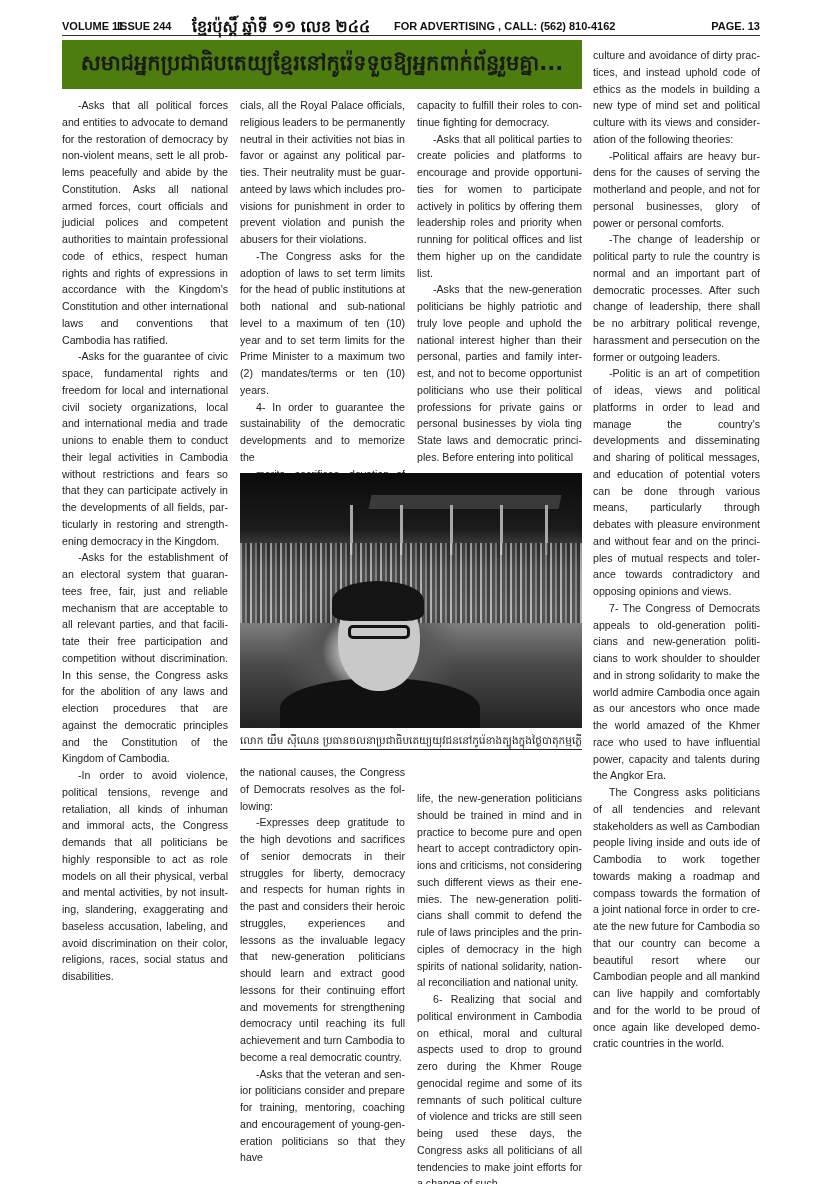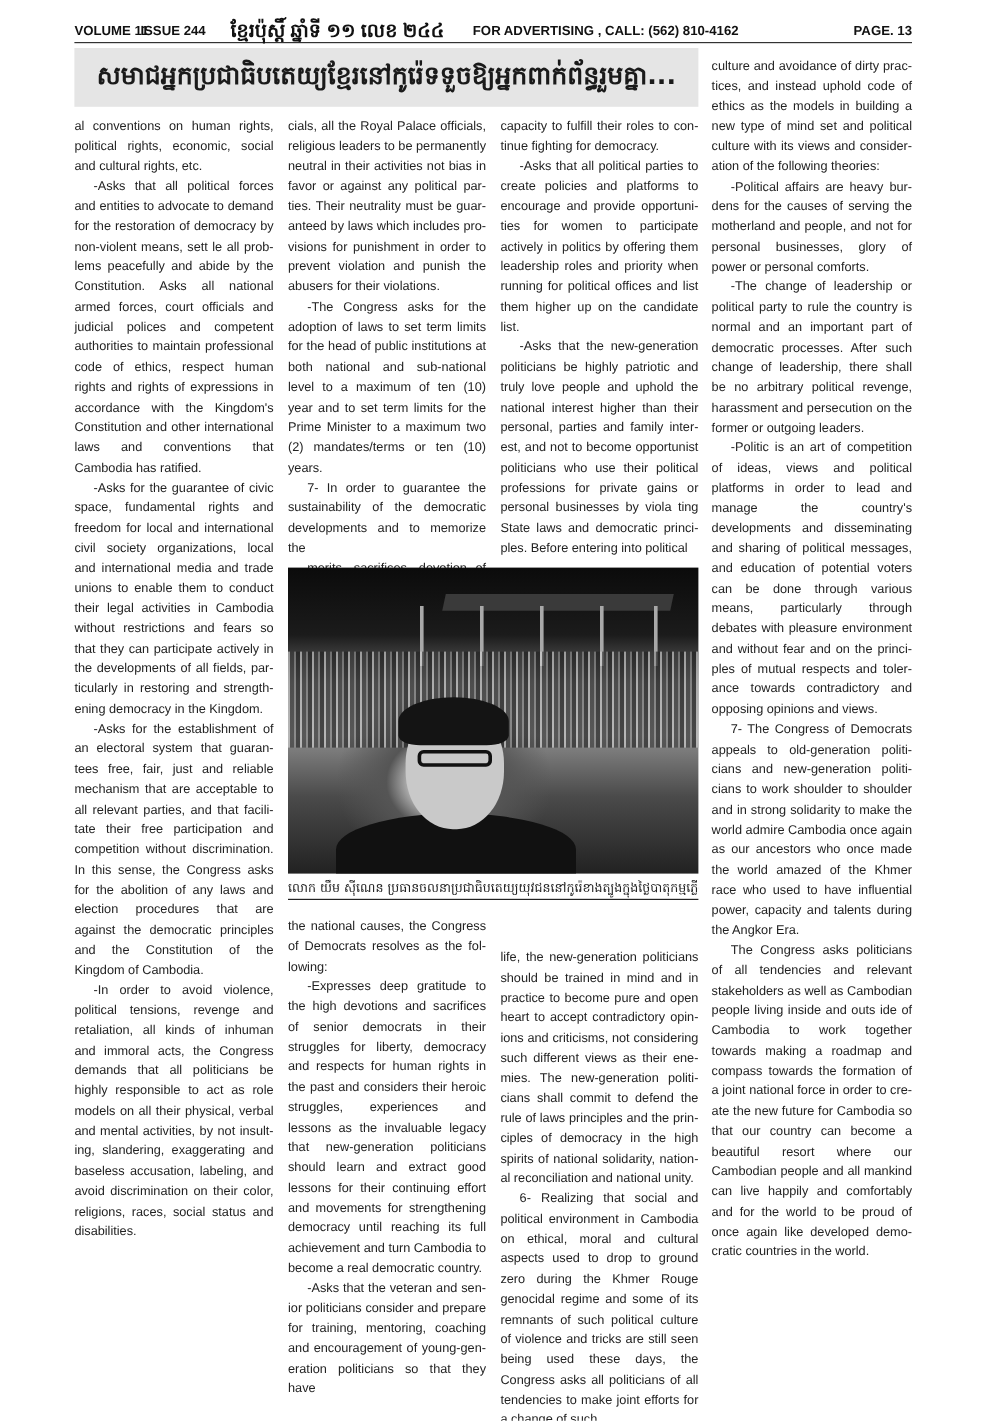--- a/index.html
+++ b/index.html
@@ -8,21 +8,21 @@
   .masthead { position: absolute; left: 62px; top: 19px; width: 698px; height: 16px;
               border-bottom: 1.2px solid #333; font-family: "Liberation Sans", sans-serif;
               font-weight: bold; font-size: 11px; line-height: 15px; color: #111; }
   .masthead span { position: absolute; top: 0; white-space: nowrap; }
   .mh-volume { left: 0; }
   .mh-issue { left: 55px; }
   .mh-khmer { left: 130px; font-size: 16px; }
   .mh-ad { left: 332px; }
   .mh-page { right: 0; }
   .title-bar { position: absolute; left: 62px; top: 40px; width: 520px; height: 49px;
-               background: #e5e5e5; display: flex; align-items: center; justify-content: center; }
+               background: #4d7c0f; display: flex; align-items: center; justify-content: center; }
   .title-bar .title { font-family: "DejaVu Sans", sans-serif; font-weight: bold; font-size: 21px;
                       color: #1a1a1a; white-space: nowrap; letter-spacing: 0; }
   .col { position: absolute; font-size: 10.6px; line-height: 16.75px; text-align: justify;
          color: #222; }
   .col p { margin: 0; text-indent: 16px; hyphens: manual; }
   .col p.noindent { text-indent: 0; }
   .c1 { left: 62px; top: 97px; width: 166px; }
   .c2a { left: 240px; top: 97px; width: 165px; }
   .c3a { left: 417px; top: 97px; width: 165px; }
   .c4 { left: 593px; top: 47px; width: 167px; }
@@ -60,31 +60,30 @@
   <span class="mh-khmer">ខ្មែរប៉ុស្ដិ៍ ឆ្នាំទី ១១   លេខ ២៤៤</span>
   <span class="mh-ad">FOR ADVERTISING ,  CALL: (562) 810-4162</span>
   <span class="mh-page">PAGE. 13</span>
 </div>
 
 <div class="title-bar">
   <span class="title">សមាជអ្នកប្រជាធិបតេយ្យខ្មែរនៅកូរ៉េទទួចឱ្យអ្នកពាក់ព័ន្ធរួមគ្នា...</span>
 </div>
 
 <div class="col c1">
-  <p class="noindent">al conventions on human rights, political rights, economic, social and cultural rights, etc.</p>
   <p>-Asks that all political forces and entities to advocate to demand for the restoration of democracy by non-violent means, sett le all prob­lems peacefully and abide by the Constitution. Asks all national armed forces, court officials and judicial polices and competent authorities to maintain professional code of ethics, respect human rights and rights of expressions in accordance with the Kingdom's Constitution and other international laws and conventions that Cambodia has ratified.</p>
   <p>-Asks for the guarantee of civic space, fundamental rights and free­dom for local and international civil society organizations, local and international media and trade unions to enable them to conduct their legal activities in Cambodia without restrictions and fears so that they can participate actively in the developments of all fields, par­ticularly in restoring and strength­ening democracy in the Kingdom.</p>
   <p>-Asks for the establishment of an electoral system that guaran­tees free, fair, just and reliable mechanism that are acceptable to all relevant parties, and that facili­tate their free participation and competition without discrimination. In this sense, the Congress asks for the abolition of any laws and election procedures that are against the democratic principles and the Constitution of the Kingdom of Cambodia.</p>
   <p>-In order to avoid violence, polit­ical tensions, revenge and retalia­tion, all kinds of inhuman and immoral acts, the Congress demands that all politicians be highly responsible to act as role models on all their physical, verbal and mental activities, by not insult­ing, slandering, exaggerating and baseless accusation, labeling, and avoid discrimination on their color, religions, races, social status and disabilities.</p>
 </div>
 
 <div class="col c2a">
   <p class="noindent">cials, all the Royal Palace officials, religious leaders to be permanently neutral in their activities not bias in favor or against any political par­ties. Their neutrality must be guar­anteed by laws which includes pro­visions for punishment in order to prevent violation and punish the abusers for their violations.</p>
   <p>-The Congress asks for the adoption of laws to set term limits for the head of public institutions at both national and sub-national level to a maximum of ten (10) year and to set term limits for the Prime Minister to a maximum two (2) mandates/terms or ten (10) years.</p>
-  <p>7- In order to guarantee the sus­tainability of the democratic devel­opments and to memorize the</p>
+  <p>4- In order to guarantee the sus­tainability of the democratic devel­opments and to memorize the</p>
   <p>merits, sacrifices, devotion of all veteran and senior politicians for</p>
 </div>
 
 <div class="col c3a">
   <p class="noindent">capacity to fulfill their roles to con­tinue fighting for democracy.</p>
   <p>-Asks that all political parties to create policies and platforms to encourage and provide opportuni­ties for women to participate active­ly in politics by offering them lead­ership roles and priority when run­ning for political offices and list them higher up on the candidate list.</p>
   <p>-Asks that the new-generation politicians be highly patriotic and truly love people and uphold the national interest higher than their personal, parties and family inter­est, and not to become opportunist politicians who use their political professions for private gains or per­sonal businesses by viola ting State laws and democratic princi­ples. Before entering into political</p>
 </div>
 
 <div class="photo">

